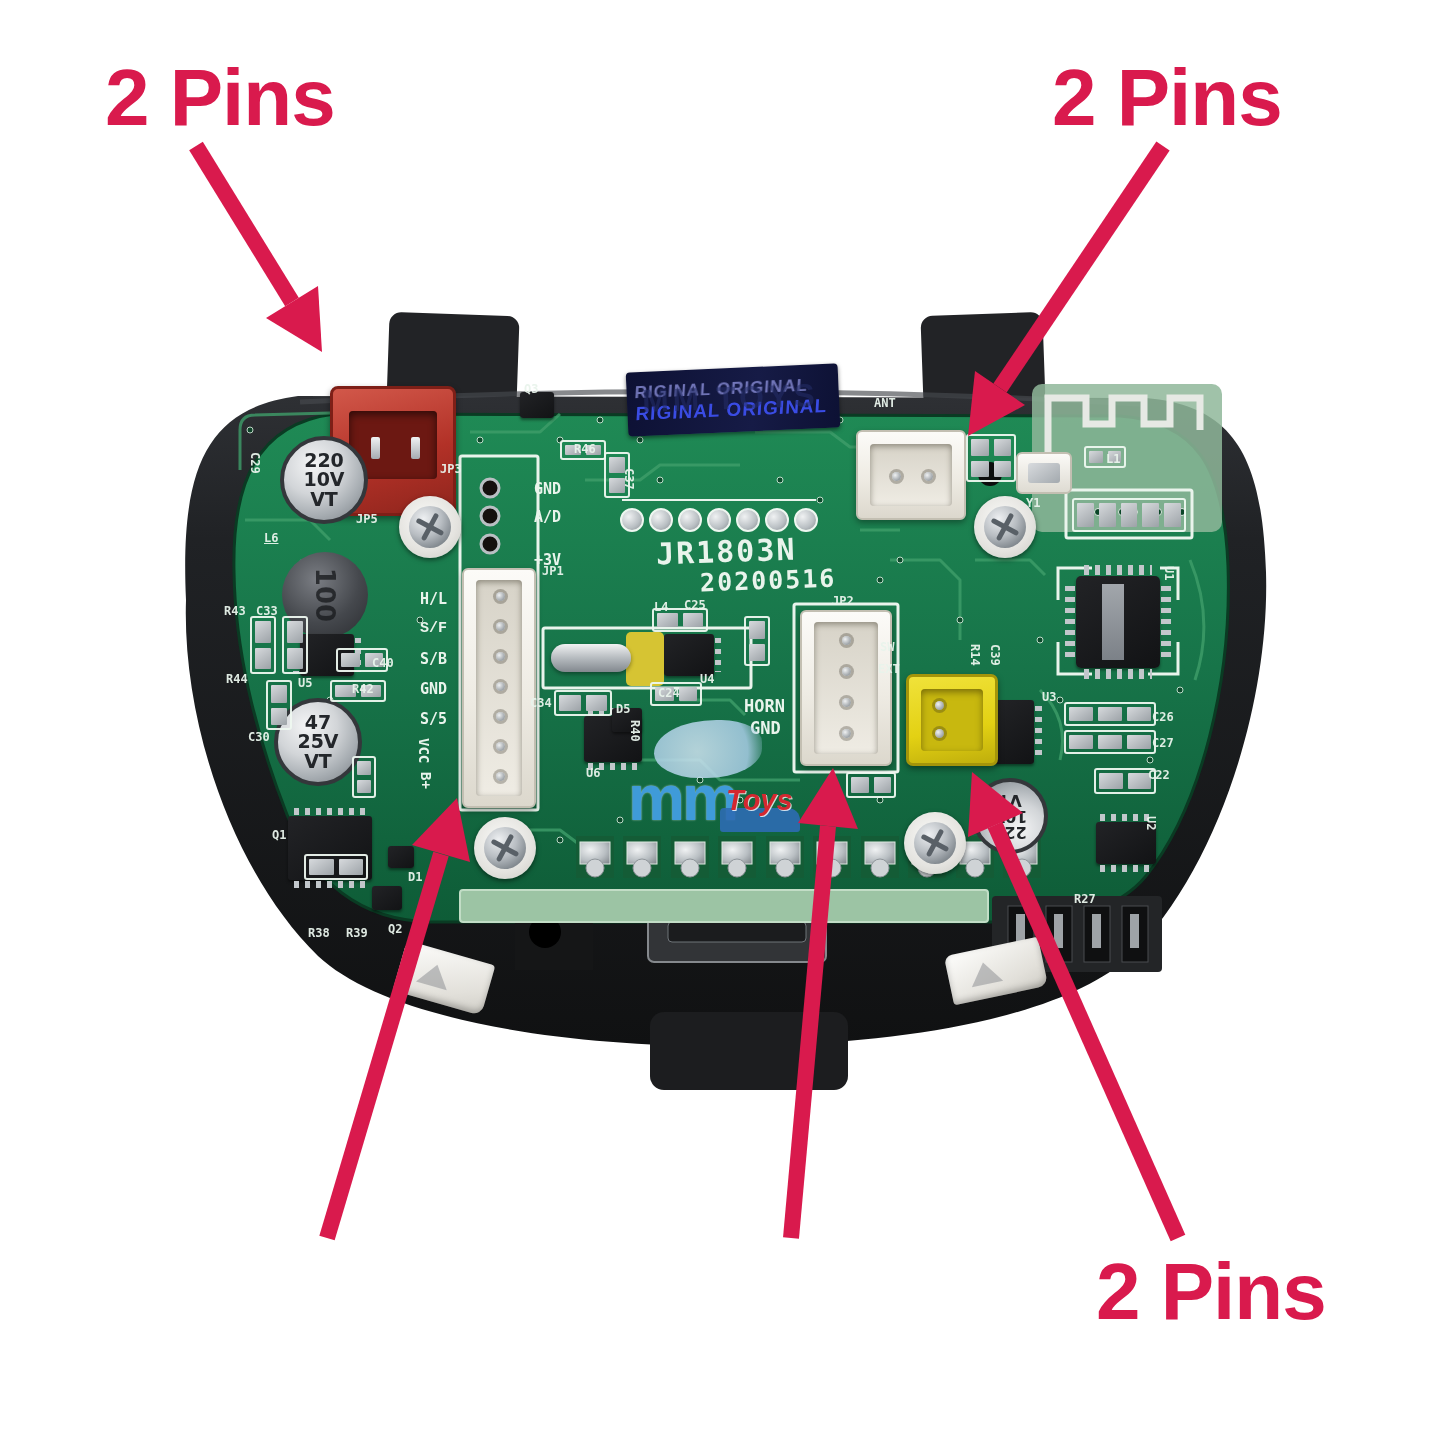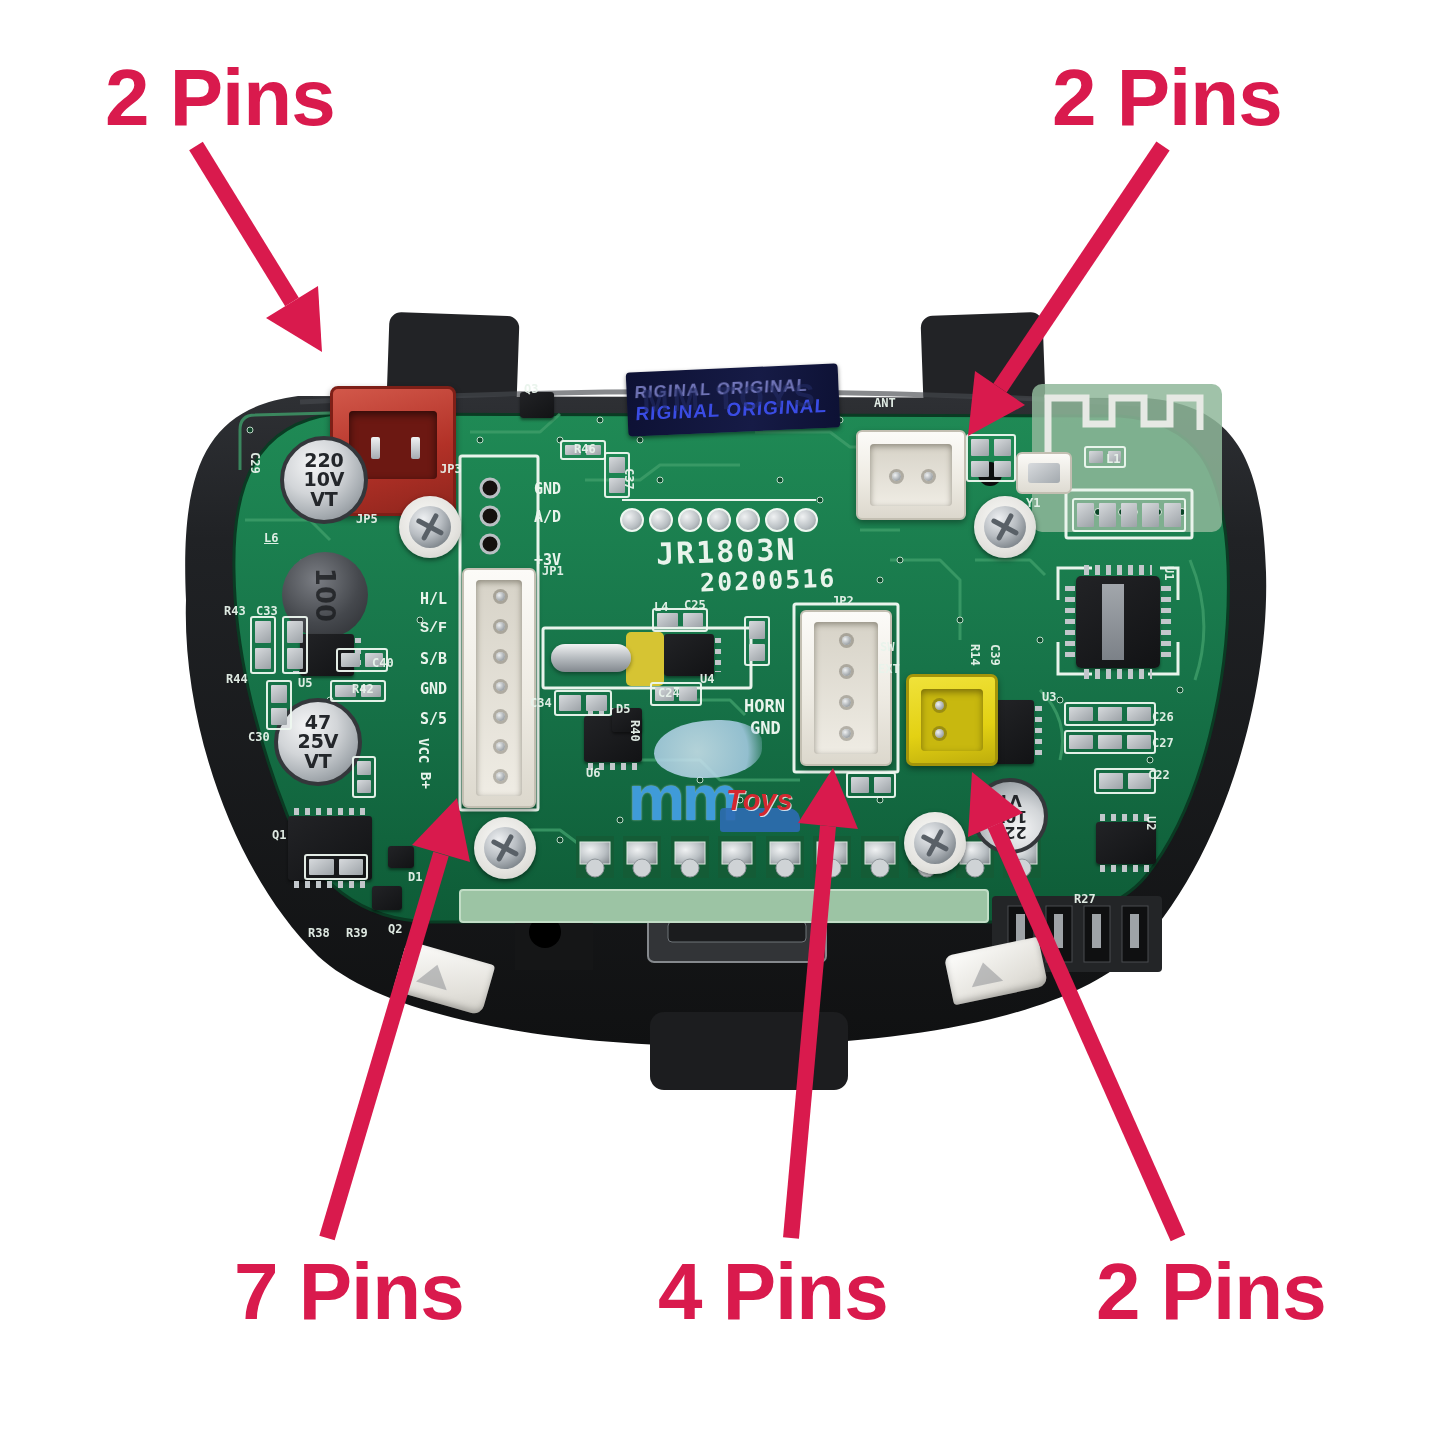--- a/index.html
+++ b/index.html
@@ -599,16 +599,14 @@
         <polygon points="833,768 858,829 798,823" fill="#d91a4d"></polygon>
     </g>
     <g class="arrow">
       <line x1="1178" y1="1238" x2="995" y2="825" stroke="#d91a4d" stroke-width="16"></line>
         <polygon points="972,772 1023,813 968,837" fill="#d91a4d"></polygon>
     </g>
   </svg>
 
   <div class="ann" style="left:105px;top:58px;">2 Pins</div>
   <div class="ann" style="left:1052px;top:58px;">2 Pins</div>
-  <div class="ann" style="left:234px;top:1252px;">7 Pins</div>
-  <div class="ann" style="left:658px;top:1252px;">4 Pins</div>
   <div class="ann" style="left:1096px;top:1252px;">2 Pins</div>
 </div>
 
 </body></html>

